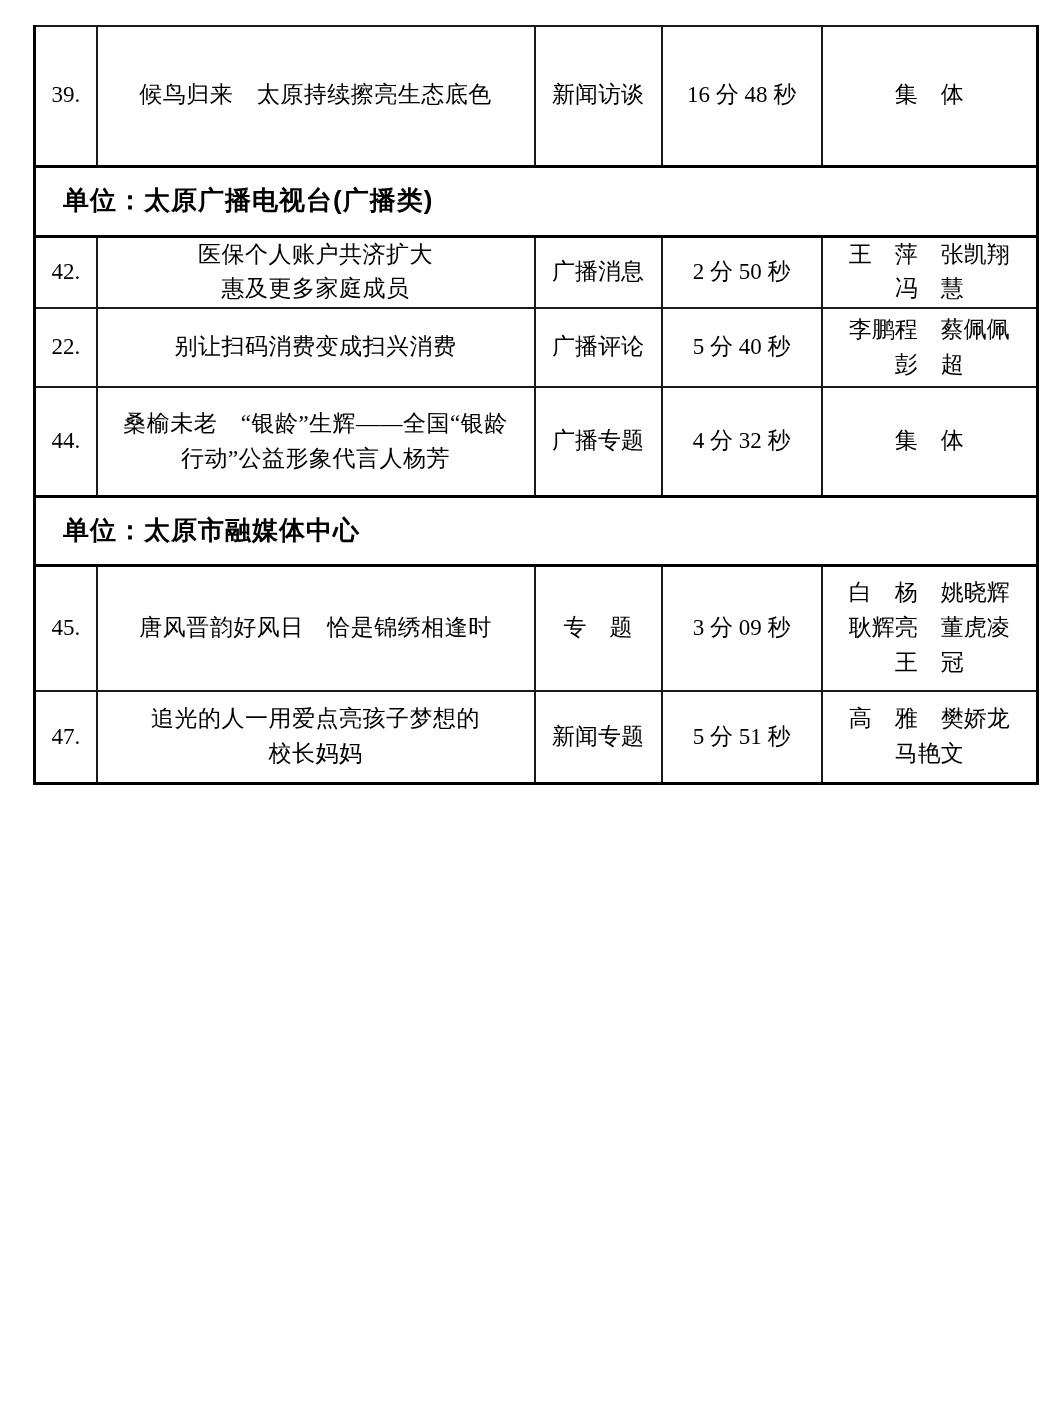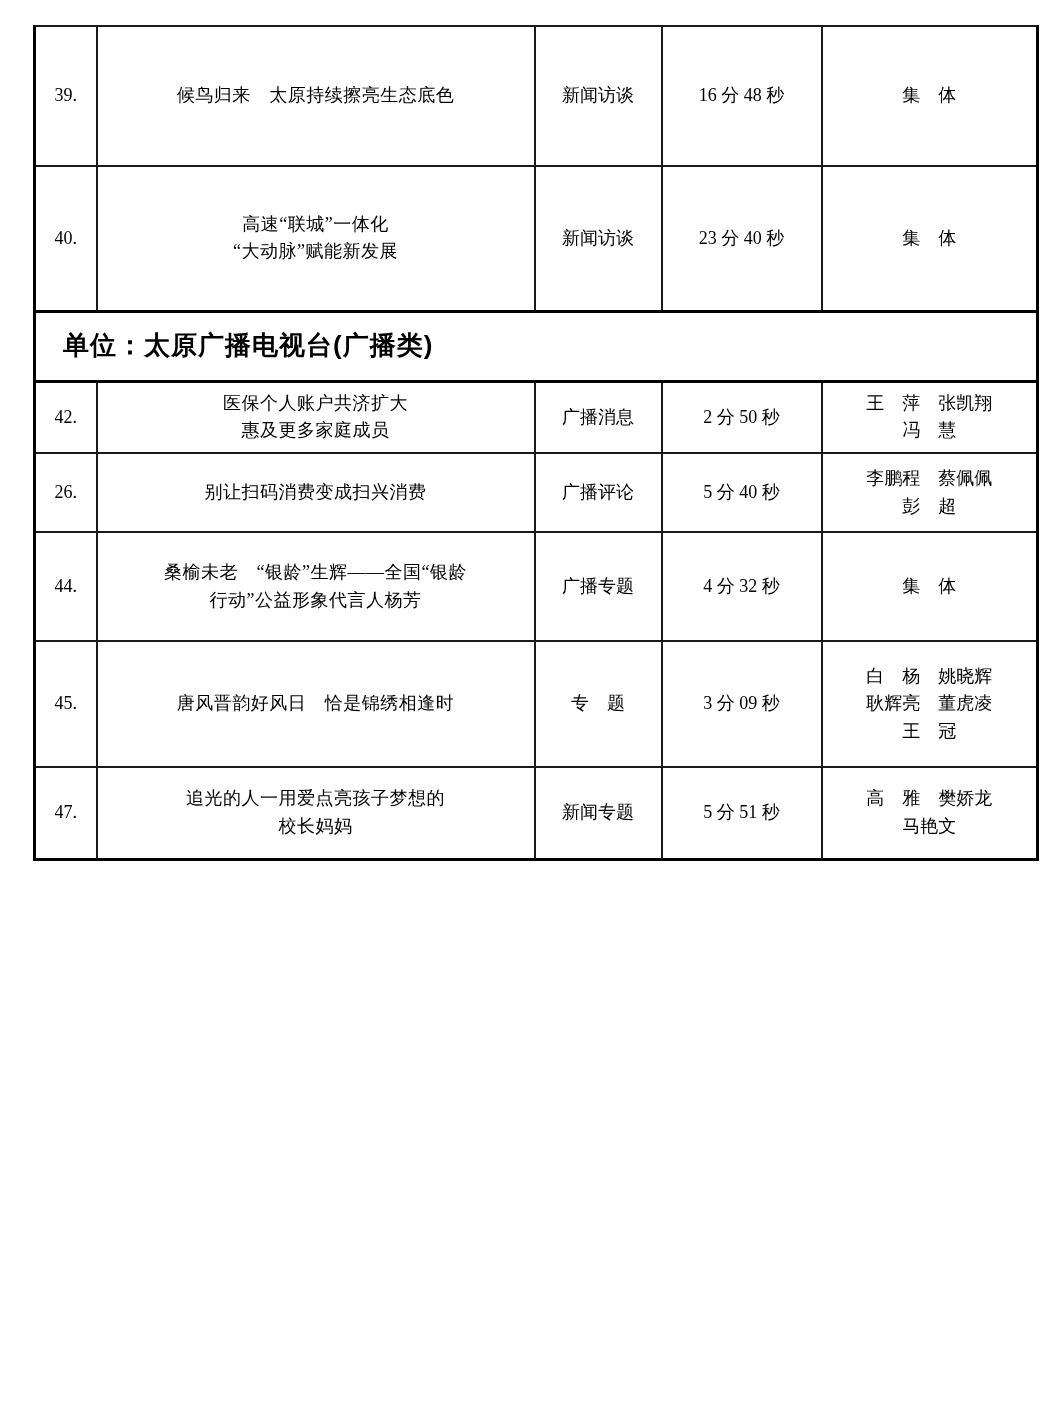--- a/index.html
+++ b/index.html
@@ -27,21 +27,21 @@
     width: 1003px;
     border-collapse: collapse;
     table-layout: fixed;
     border: 3px solid #000000;
     border-top-width: 2px;
   }
   table.doc td {
     border: 2px solid #1a1a1a;
     text-align: center;
     vertical-align: middle;
-    font-size: 18px;
+    font-size: 23px;
     line-height: 1.52;
     white-space: pre-line;
     padding: 0 4px;
     overflow: hidden;
   }
   td.num-cell {
     font-size: 21px;
   }
   td.title-cell {
     letter-spacing: 0.5px;
@@ -71,55 +71,50 @@
       <col style="width:216px">
     </colgroup>
     <tbody>
       <tr class="entry" style="height:140px">
         <td class="num-cell">39.</td>
         <td class="title-cell">候鸟归来　太原持续擦亮生态底色</td>
         <td class="cat-cell">新闻访谈</td>
         <td class="len-cell">16 分 48 秒</td>
         <td class="auth-cell">集　体</td>
       </tr>
-      <tr class="entry" style="height:145px">
-        <td class="num-cell">40.</td>
-        <td class="title-cell">高速“联城”一体化
-“大动脉”赋能新发展</td>
-        <td class="cat-cell">新闻访谈</td>
-        <td class="len-cell">23 分 40 秒</td>
-        <td class="auth-cell">集　体</td>
-      </tr>
       <tr class="section" style="height:70px">
         <td colspan="5">单位：太原广播电视台(广播类)</td>
       </tr>
       <tr class="entry" style="height:72px">
         <td class="num-cell">42.</td>
         <td class="title-cell">医保个人账户共济扩大
 惠及更多家庭成员</td>
         <td class="cat-cell">广播消息</td>
         <td class="len-cell">2 分 50 秒</td>
         <td class="auth-cell">王　萍　张凯翔
 冯　慧</td>
       </tr>
       <tr class="entry" style="height:79px">
-        <td class="num-cell">26.</td>
+        <td class="num-cell">22.</td>
         <td class="title-cell">别让扫码消费变成扫兴消费</td>
         <td class="cat-cell">广播评论</td>
         <td class="len-cell">5 分 40 秒</td>
         <td class="auth-cell">李鹏程　蔡佩佩
 彭　超</td>
       </tr>
       <tr class="entry" style="height:109px">
         <td class="num-cell">44.</td>
         <td class="title-cell">桑榆未老　“银龄”生辉——全国“银龄
 行动”公益形象代言人杨芳</td>
         <td class="cat-cell">广播专题</td>
         <td class="len-cell">4 分 32 秒</td>
         <td class="auth-cell">集　体</td>
+      </tr>
+      <tr class="section" style="height:69px">
+        <td colspan="5">单位：太原市融媒体中心</td>
       </tr>
       <tr class="entry" style="height:126px">
         <td class="num-cell">45.</td>
         <td class="title-cell">唐风晋韵好风日　恰是锦绣相逢时</td>
         <td class="cat-cell">专　题</td>
         <td class="len-cell">3 分 09 秒</td>
         <td class="auth-cell">白　杨　姚晓辉
 耿辉亮　董虎凌
 王　冠</td>
       </tr>

